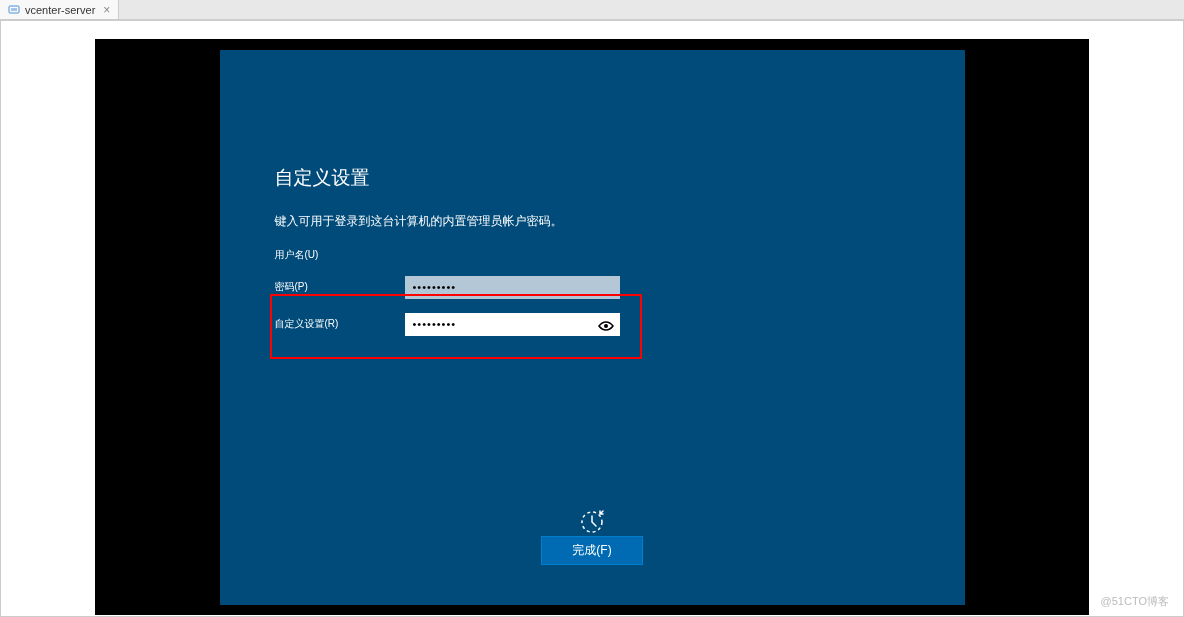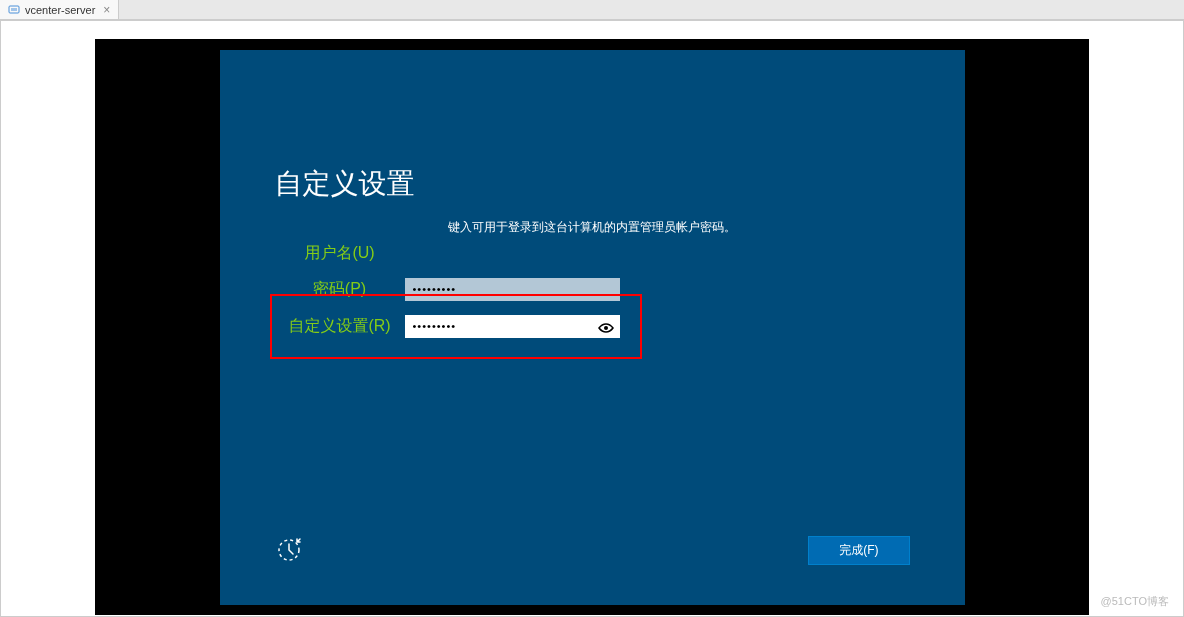--- a/index.html
+++ b/index.html
@@ -68,41 +68,39 @@
       height: 555px;
       background: #004b7a;
       position: relative;
       padding: 0;
     }
     .content-area {
       padding: 115px 55px 0 55px;
     }
     .page-title {
       color: #ffffff;
-      font-size: 28px;
+      font-size: 19px;
       font-weight: 300;
-      margin-bottom: 16px;
+      margin-bottom: 22px;
     }
     .instruction-text {
       color: #ffffff;
       font-size: 12px;
-      margin-bottom: 7px;
-      text-align: center;
+      margin-bottom: 18px;
     }
     .form-row {
       display: flex;
       align-items: center;
       margin-bottom: 14px;
     }
     .form-label {
-      color: #84cc16;
-      font-size: 16px;
+      color: #ffffff;
+      font-size: 10px;
       width: 130px;
       flex-shrink: 0;
-      text-align: center;
     }
     .text-input {
       width: 215px;
       height: 23px;
       padding: 3px 8px;
       font-size: 12px;
       border: 1px solid #3a6a8a;
       background: transparent;
       color: #6a8aa0;
     }
@@ -150,20 +148,21 @@
     }
     .bottom-bar {
       position: absolute;
       bottom: 40px;
       left: 0;
       right: 0;
       padding: 0 55px;
       display: flex;
       justify-content: space-between;
       align-items: center;
+      flex-direction: column;
     }
     .accessibility-icon {
       width: 28px;
       height: 28px;
       color: #ffffff;
     }
     .finish-button {
       background: #006bb3;
       color: #ffffff;
       border: 1px solid #0080cc;

